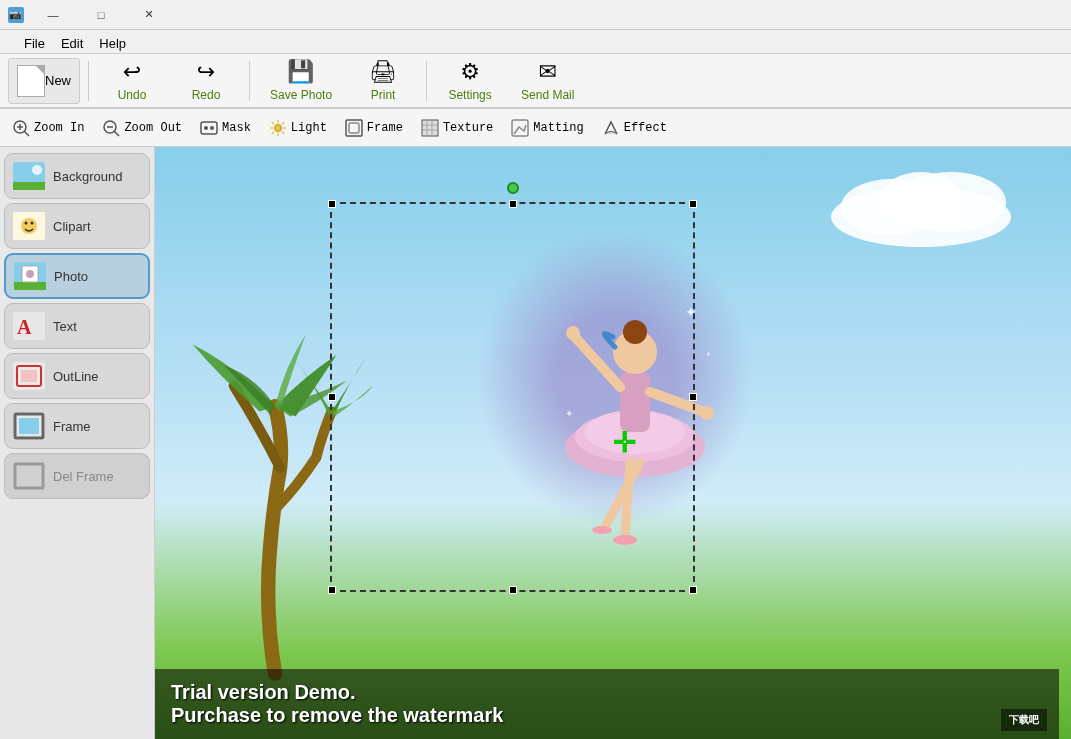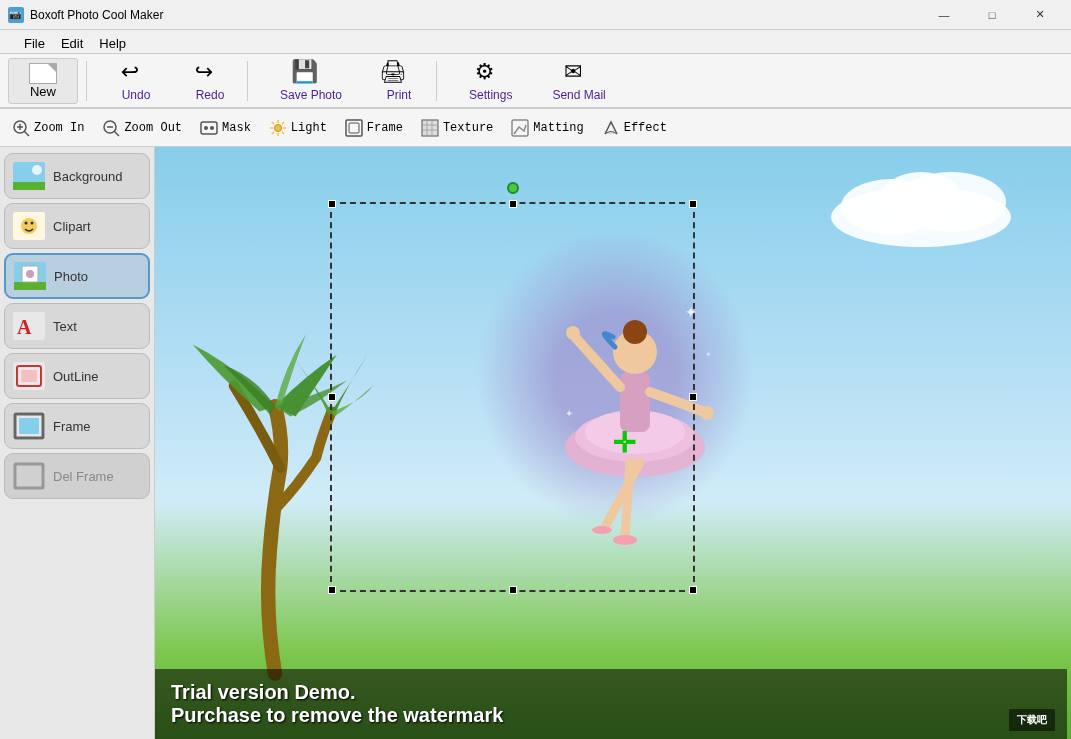--- a/index.html
+++ b/index.html
@@ -63,21 +63,21 @@
       justify-content: center;
       padding: 4px 12px;
       cursor: pointer;
       border-radius: 3px;
       min-width: 70px;
       height: 46px;
       gap: 3px;
     }
     .toolbar-separator { width: 1px; height: 40px; background: #ccc; margin: 0 4px; }
     .toolbar-icon { font-size: 22px; }
-    .toolbar-label { font-size: 12px; color: #4c1d95; margin-left: 12px; }
+    .toolbar-label { font-size: 12px; color: #4d7c0f; }
 
     
     #secondary-toolbar {
       background: #f5f5f5;
       height: 38px;
       display: flex;
       align-items: center;
       padding: 0 4px;
       border-bottom: 1px solid #ccc;
       gap: 2px;
@@ -174,21 +174,21 @@
       background: #44cc44;
       border-radius: 50%;
       border: 2px solid #228822;
     }
 
     
     #watermark {
       position: absolute;
       bottom: 0;
       left: 0;
-      right: 4px;
+      right: 12px;
       background: rgba(0,0,0,0.55);
       padding: 12px 16px;
       color: white;
     }
     #watermark .wm-text {
       font-size: 20px;
       font-weight: bold;
       text-shadow: 1px 1px 2px #000;
     }
     #watermark .wm-logo {
@@ -214,40 +214,39 @@
     .ballerina-glow {
       width: 280px;
       height: 300px;
       background: radial-gradient(ellipse, rgba(150,130,200,0.6) 30%, transparent 70%);
       position: absolute;
     }
 
     
     #new-btn-area {
       display: flex;
-      flex-direction: column;
+      flex-direction: row;
       align-items: center;
       justify-content: center;
       padding: 4px 8px;
       cursor: pointer;
       min-width: 70px;
       height: 46px;
       background: #e8e8e8;
       border: 1px solid #ccc;
       border-radius: 3px;
     }
     .new-icon { width: 28px; height: 32px; background: white; border: 1px solid #aaa; position: relative; }
     .new-icon::after { content: ''; position: absolute; top: 0; right: 0; width: 0; height: 0; border-style: solid; border-width: 0 8px 8px 0; border-color: transparent #aaa transparent transparent; }
   </style>
 </head>
 <body>
 
 <div id="title-bar">
   <div class="app-icon">📷</div>
-  <span class="title-text">Boxoft Photo Cool Maker</span>
   <div class="window-controls">
     <div class="win-btn">—</div>
     <div class="win-btn">□</div>
     <div class="win-btn close">✕</div>
   </div>
 </div>
 
 <div id="menu-bar">
   <div class="menu-item">File</div>
   <div class="menu-item">Edit</div>

